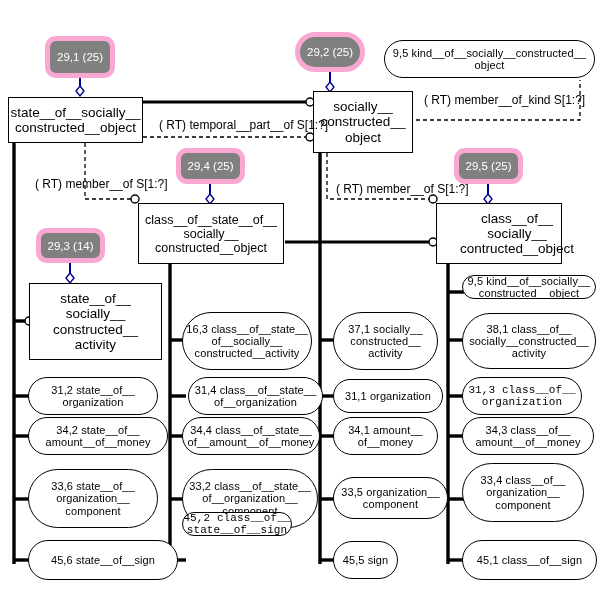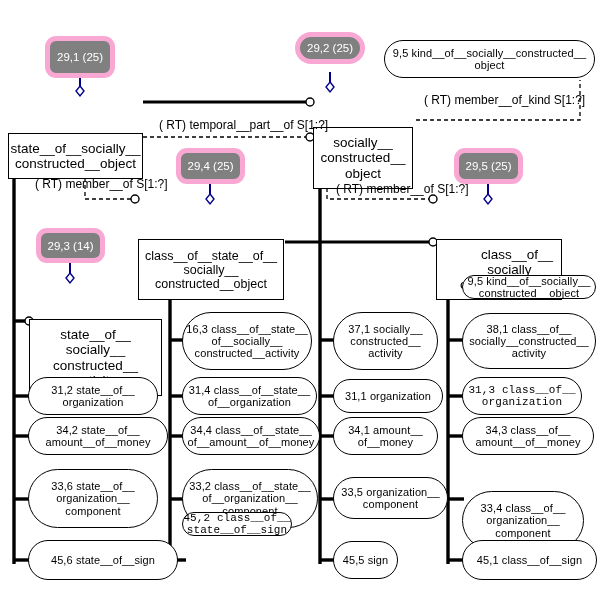--- a/index.html
+++ b/index.html
@@ -18,21 +18,20 @@
     text-align:center;
     color:#000;
     background:#ffffff;
     line-height:1.12;
     white-space:pre-line;
     z-index:3;
   }
   .box{
     border:1px solid #000;
     font-size:12.5px;
-    margin-top:36px;
   }
   .bigbox{font-size:13.5px;}
   .ellipse{
     border:1px solid #000;
     border-radius:999px;
     font-size:11px;
     letter-spacing:0.1px;
   }
   .badge{
     position:absolute;
@@ -129,21 +128,21 @@
     <line x1="448" y1="292" x2="464" y2="292" stroke="#000" stroke-width="3.4"></line>
     <line x1="448" y1="340" x2="464" y2="340" stroke="#000" stroke-width="3.4"></line>
     <line x1="448" y1="396" x2="464" y2="396" stroke="#000" stroke-width="3.4"></line>
     <line x1="448" y1="436" x2="464" y2="436" stroke="#000" stroke-width="3.4"></line>
     <line x1="448" y1="499" x2="464" y2="499" stroke="#000" stroke-width="3.4"></line>
     <line x1="448" y1="560" x2="464" y2="560" stroke="#000" stroke-width="3.4"></line>
   </svg>
 
   <div class="badge" style="left:45px;top:36px;width:70px;height:42px;">29,1 (25)</div>
 
-  <div class="badge" style="left:295px;top:32px;width:70px;height:32px;border-radius:20px;">29,2 (25)</div>
+  <div class="badge" style="left:295px;top:32px;width:70px;height:40px;border-radius:20px;">29,2 (25)</div>
 
   <div class="badge" style="left:176px;top:148px;width:69px;height:36px;">29,4 (25)</div>
 
   <div class="badge" style="left:454px;top:148px;width:69px;height:36px;">29,5 (25)</div>
 
   <div class="badge" style="left:36px;top:228px;width:69px;height:35px;">29,3 (14)</div>
 
   <div class="node box bigbox" style="left:8px;top:97px;width:135px;height:46px;">state__of__socially__
 constructed__object</div>
 
@@ -180,21 +179,21 @@
   <div class="node ellipse" style="left:28px;top:417px;width:140px;height:38px;">34,2  state__of__
 amount__of__money</div>
   <div class="node ellipse" style="left:28px;top:469px;width:130px;height:59px;">33,6  state__of__
 organization__
 component</div>
   <div class="node ellipse" style="left:28px;top:540px;width:150px;height:40px;">45,6  state__of__sign</div>
 
   <div class="node ellipse" style="left:182px;top:312px;width:130px;height:58px;">16,3  class__of__state__
 of__socially__
 constructed__activity</div>
-  <div class="node ellipse" style="left:182px;top:377px;width:135px;height:38px;">31,4  class__of__state__
+  <div class="node ellipse" style="left:188px;top:377px;width:135px;height:38px;">31,4  class__of__state__
 of__organization</div>
   <div class="node ellipse" style="left:182px;top:417px;width:138px;height:38px;">34,4  class__of__state__
 of__amount__of__money</div>
   <div class="node ellipse" style="left:182px;top:469px;width:136px;height:59px;">33,2  class__of__state__
 of__organization__
 component</div>
   <div class="node ellipse" style="left:182px;top:512px;width:110px;height:24px;font-family:Liberation Mono, monospace;">45,2  class__of__
 state__of__sign</div>
 
   <div class="node ellipse" style="left:333px;top:312px;width:105px;height:58px;">37,1  socially__
@@ -209,18 +208,18 @@
 
   <div class="node ellipse" style="left:462px;top:275px;width:134px;height:24px;">9,5  kind__of__socially__
 constructed__object</div>
   <div class="node ellipse" style="left:462px;top:313px;width:134px;height:56px;">38,1  class__of__
 socially__constructed__
 activity</div>
   <div class="node ellipse" style="left:462px;top:377px;width:120px;height:38px;font-family:Liberation Mono, monospace;">31,3  class__of__
 organization</div>
   <div class="node ellipse" style="left:462px;top:417px;width:132px;height:38px;">34,3  class__of__
 amount__of__money</div>
-  <div class="node ellipse" style="left:462px;top:491px;width:122px;height:59px;">33,4  class__of__
+  <div class="node ellipse" style="left:462px;top:463px;width:122px;height:59px;">33,4  class__of__
 organization__
 component</div>
   <div class="node ellipse" style="left:462px;top:540px;width:135px;height:40px;">45,1  class__of__sign</div>
 
 </div>
 
 </body></html>

